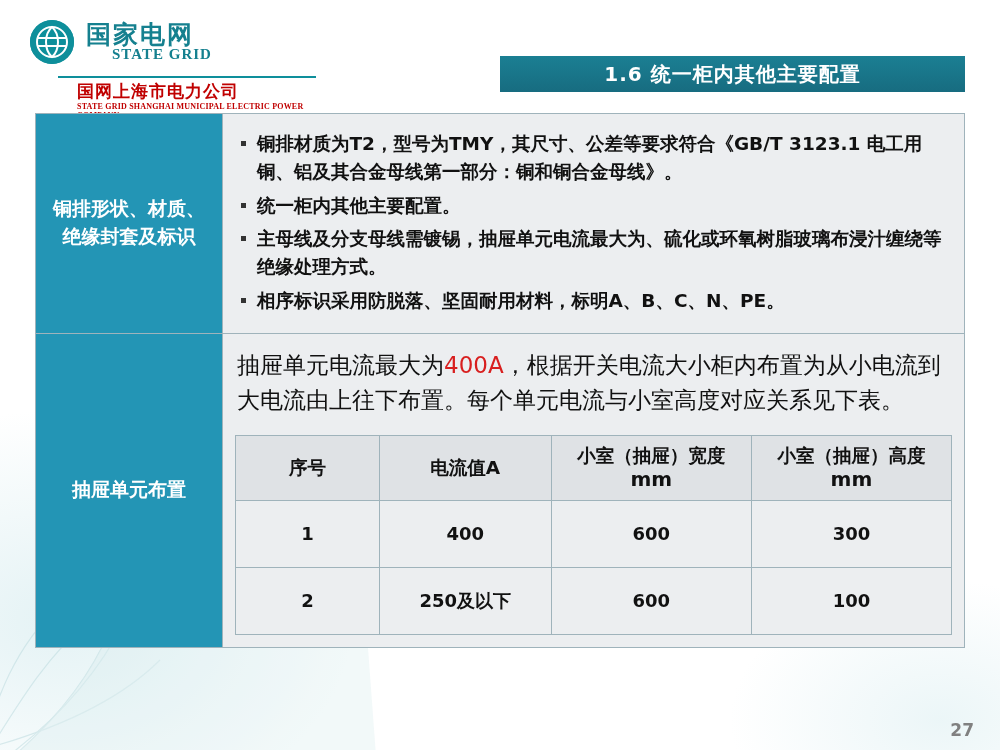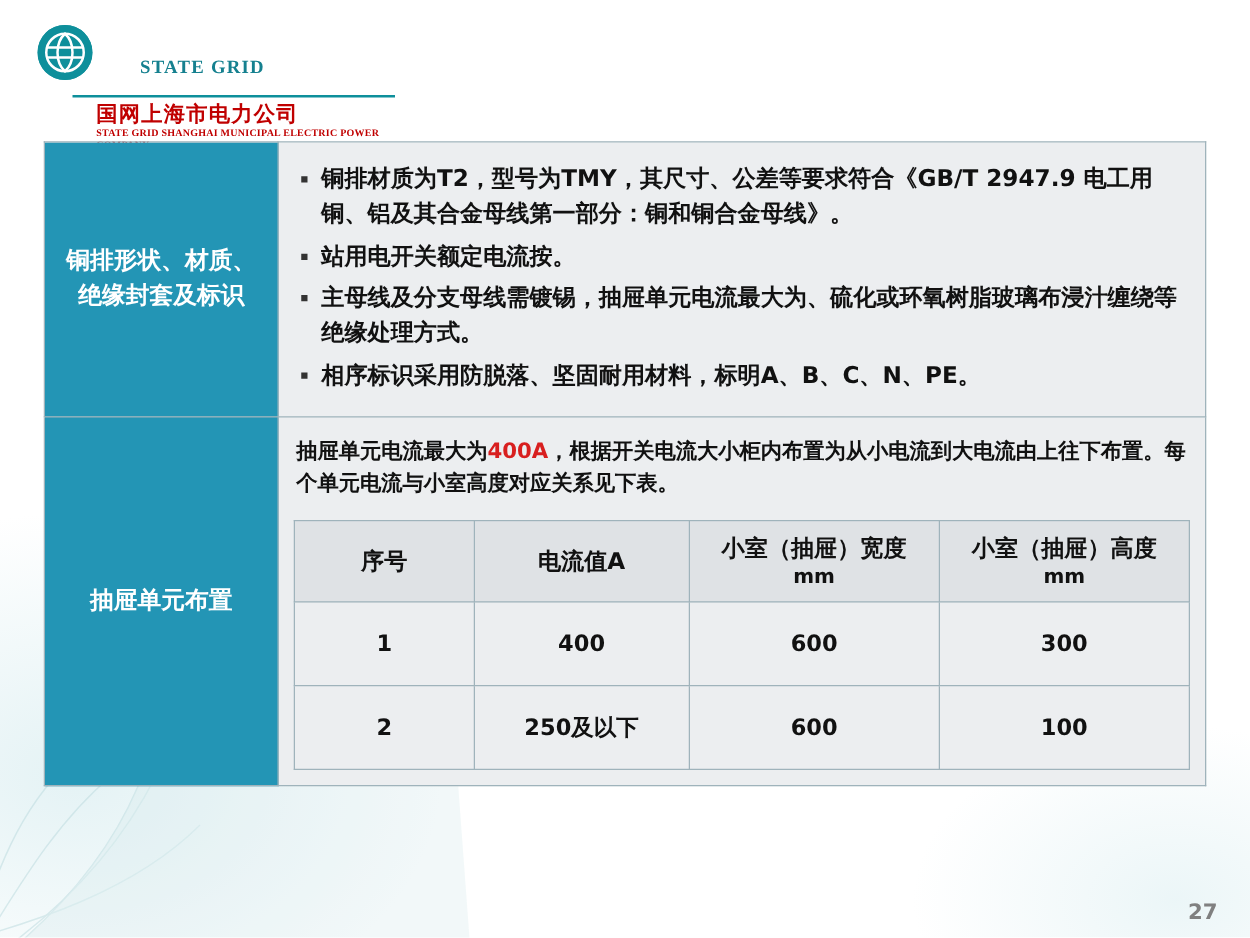--- a/index.html
+++ b/index.html
@@ -89,40 +89,40 @@
   ul.bullets li{
     position:relative;padding-left:22px;margin:6px 0;
     font-size:18.5px;line-height:1.5;color:#111;font-weight:bold;
     font-family:"DejaVu Sans",sans-serif;
   }
   ul.bullets li:before{
     content:"";position:absolute;left:6px;top:11px;width:5px;height:5px;
     background:#333;border-radius:0;
   }
   .para{
-    font-size:17px;line-height:1.55;color:#111;font-weight:bold;margin:4px 2px 10px 2px;
+    font-size:23px;line-height:1.55;color:#111;font-weight:normal;margin:4px 2px 10px 2px;
     font-family:"DejaVu Sans",sans-serif;
   }
   .red{color:#d81f1f;}
   
   .inner{
     width:100%;border-collapse:collapse;table-layout:fixed;margin-top:16px;
   }
   .inner th,.inner td{
     border:1px solid #9fb3bb;text-align:center;
     font-size:18px;font-weight:bold;color:#111;
     font-family:"DejaVu Sans",sans-serif;
   }
   .inner th{background:#dfe2e5;height:62px;line-height:1.25;font-size:18.5px;}
   .inner td{background:#eceef0;height:64px;}
   .inner .c0{width:20%;}
   .inner .c1{width:24%;}
   .inner .c2{width:28%;}
   .inner .c3{width:28%;}
-  .unit{font-size:16px;font-weight:bold;}
+  .unit{font-size:20px;font-weight:bold;}
   
   .pageno{
     position:absolute;right:26px;bottom:10px;
     font-size:17px;color:#808080;font-weight:bold;
     font-family:"DejaVu Sans",sans-serif;
   }
 </style>
 </head>
 <body>
 
@@ -145,35 +145,39 @@
 
   <div class="logo-wrap">
     <div class="logo-mark">
       <svg width="44" height="44" viewBox="0 0 44 44" xmlns="http://www.w3.org/2000/svg">
         <circle cx="22" cy="22" r="22" fill="#0e8f9b"></circle>
         <ellipse cx="22" cy="22" rx="15" ry="15" fill="none" stroke="#ffffff" stroke-width="2"></ellipse>
         <path d="M22 7 C14 14 14 30 22 37 C30 30 30 14 22 7 Z" fill="none" stroke="#ffffff" stroke-width="2"></path>
         <path d="M8 18 H36 M8 26 H36" stroke="#ffffff" stroke-width="2"></path>
       </svg>
     </div>
+    <div class="logo-cn">国家电网</div>
     <div class="logo-en">STATE GRID</div>
     <div class="logo-rule"></div>
     <div class="sub-cn">国网上海市电力公司</div>
     <div class="sub-en">STATE GRID SHANGHAI MUNICIPAL ELECTRIC POWER COMPANY</div>
   </div>
 
+  <div class="title-bar">
+    <span>1.6 统一柜内其他主要配置</span>
+  </div>
 
   <table class="tbl">
     <tbody>
         <tr>
       <td class="lbl">铜排形状、材质、绝缘封套及标识</td>
       <td class="content">
         <ul class="bullets">
-          <li>铜排材质为T2，型号为TMY，其尺寸、公差等要求符合《GB/T 2947.9 电工用铜、铝及其合金母线第一部分：铜和铜合金母线》。</li>
-          <li>站用电开关额定电流按。</li>
+          <li>铜排材质为T2，型号为TMY，其尺寸、公差等要求符合《GB/T 3123.1 电工用铜、铝及其合金母线第一部分：铜和铜合金母线》。</li>
+          <li>统一柜内其他主要配置。</li>
           <li>主母线及分支母线需镀锡，抽屉单元电流最大为、硫化或环氧树脂玻璃布浸汁缠绕等绝缘处理方式。</li>
           <li>相序标识采用防脱落、坚固耐用材料，标明A、B、C、N、PE。</li>
         </ul>
       </td>
     </tr>
     <tr>
       <td class="lbl">抽屉单元布置</td>
       <td class="content">
         <div class="para">
           <span>抽屉单元电流最大为</span><span class="red">400A</span><span>，根据开关电流大小柜内布置为从小电流到大电流由上往下布置。每个单元电流与小室高度对应关系见下表。</span>

